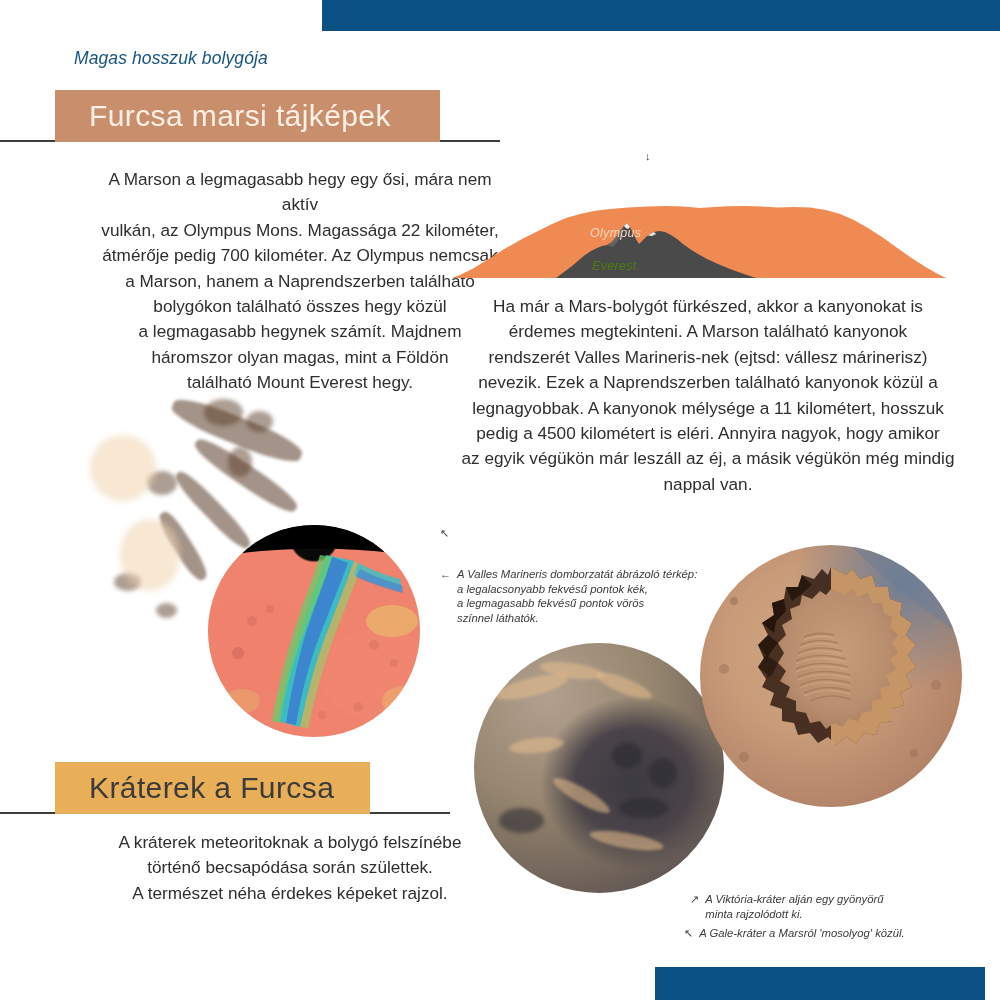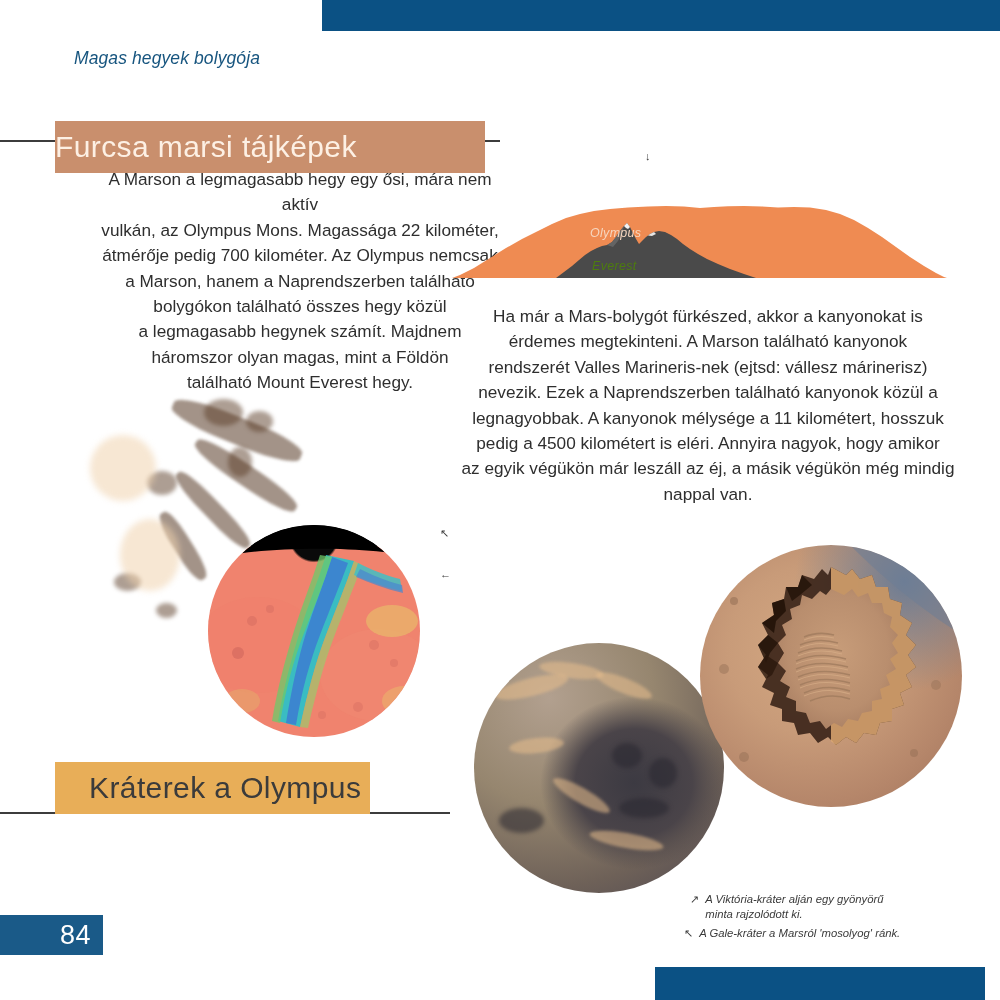--- a/index.html
+++ b/index.html
@@ -46,23 +46,23 @@
     align-items: center;
     box-sizing: border-box;
   }
   .banner-text {
     font-size: 30px;
     font-weight: 400;
     letter-spacing: .4px;
     white-space: nowrap;
   }
   #banner-landscapes {
-    left: 55px; top: 90px; width: 430px; height: 52px;
+    left: 55px; top: 90px; width: 385px; height: 52px;
     background: #c98f6d;
-    margin-top: 31px;
+    padding-left: 34px;
   }
   #banner-landscapes .banner-text { color: #fdf0e4; }
 
   #banner-craters {
     left: 55px; top: 762px; width: 315px; height: 52px;
     background: #e8ae58;
     padding-left: 34px;
   }
   #banner-craters .banner-text { color: #3b3b3b; }
 
@@ -97,21 +97,21 @@
   
   .body-text {
     position: absolute;
     font-size: 17.2px;
     line-height: 25.4px;
     color: #2e2e2e;
     white-space: pre-line;
     text-align: center;
   }
   #para-olympus  { left: 90px;  top: 167px; width: 420px; }
-  #para-canyons  { left: 453px; top: 304px; width: 510px; }
+  #para-canyons  { left: 453px; top: 294px; width: 510px; }
   #para-craters  { left: 90px;  top: 830px; width: 400px; }
 
   
   .caption {
     position: absolute;
     font-size: 11.3px;
     font-style: italic;
     line-height: 14.6px;
     color: #3a3a3a;
     display: flex;
@@ -227,49 +227,52 @@
   #victoria-svg svg { width: 100%; height: 100%; display: block; }
 </style>
 </head>
 <body>
 
 <div id="page">
 
   <div id="blue-top" class="blue-block"></div>
   <div id="blue-bottom" class="blue-block"></div>
 
-  <div id="running-head">Magas hegyek bolygója</div>
+  <div id="running-head">Magas hosszuk bolygója</div>
 
   <div id="rule-top" class="rule"></div>
   <div id="rule-bottom" class="rule"></div>
 
   <div id="banner-landscapes" class="banner">
     <span class="banner-text">Furcsa marsi tájképek</span>
   </div>
 
   <div id="banner-craters" class="banner">
-    <span class="banner-text">Kráterek a Olympus</span>
+    <span class="banner-text">Kráterek a Furcsa</span>
   </div>
 
   <div id="para-olympus" class="body-text">A Marson a legmagasabb hegy egy ősi, mára nem aktív
 vulkán, az Olympus Mons. Magassága 22 kilométer,
 átmérője pedig 700 kilométer. Az Olympus nemcsak
 a Marson, hanem a Naprendszerben található
 bolygókon található összes hegy közül
 a legmagasabb hegynek számít. Majdnem
 háromszor olyan magas, mint a Földön
 található Mount Everest hegy.</div>
   <div id="para-canyons" class="body-text">Ha már a Mars-bolygót fürkészed, akkor a kanyonokat is
 érdemes megtekinteni. A Marson található kanyonok
 rendszerét Valles Marineris-nek (ejtsd: vállesz márinerisz)
 nevezik. Ezek a Naprendszerben található kanyonok közül a
 legnagyobbak. A kanyonok mélysége a 11 kilométert, hosszuk
 pedig a 4500 kilométert is eléri. Annyira nagyok, hogy amikor
 az egyik végükön már leszáll az éj, a másik végükön még mindig
 nappal van.</div>
+  <div id="para-craters" class="body-text">A kráterek meteoritoknak a bolygó felszínébe
+történő becsapódása során születtek.
+A természet néha érdekes képeket rajzol.</div>
 
   <div id="cap-olympus" class="caption">
     <span class="arrow">↓</span>
   </div>
 
   <div id="diagram-olympus">
     <svg viewBox="0 0 495 82" preserveAspectRatio="none" aria-hidden="true">
 
       <path d="M0,82 L8,79 L22,72 L38,62 L54,52 L70,43 L86,35 L100,28 L114,22 L128,18 L142,15
                L158,13 L176,11.5 L196,10.5 L214,10 L232,10.6 L248,12 L262,11 L276,10.2 L292,10
@@ -351,20 +354,24 @@
       </svg>
     </div>
   </div>
 
   <div id="cap-vm-far" class="caption">
     <span class="arrow">↖</span>
   </div>
 
   <div id="cap-vm-map" class="caption">
     <span class="arrow">←</span>
+    <span class="ctext">A Valles Marineris domborzatát ábrázoló térkép:
+a legalacsonyabb fekvésű pontok kék,
+a legmagasabb fekvésű pontok vörös
+színnel láthatók.</span>
   </div>
 
   <div id="photo-gale" class="photo circle">
     <div class="g-ridge" style="left:8%; top:14%; width:30%; height:7%; transform:rotate(-14deg);"></div>
     <div class="g-ridge" style="left:26%; top:8%; width:26%; height:6%; transform:rotate(8deg);"></div>
     <div class="g-ridge" style="left:48%; top:14%; width:24%; height:6%; transform:rotate(22deg);"></div>
     <div class="g-ridge" style="left:14%; top:38%; width:22%; height:6%; transform:rotate(-6deg);"></div>
     <div class="g-ridge" style="left:30%; top:58%; width:26%; height:6%; transform:rotate(30deg);"></div>
     <div class="g-ridge" style="left:46%; top:76%; width:30%; height:6%; transform:rotate(10deg);"></div>
     <div class="g-dark" style="left:55%; top:40%; width:12%; height:10%;"></div>
@@ -450,20 +457,17 @@
   </div>
 
   <div id="cap-victoria" class="caption">
     <span class="arrow">↗</span>
     <span class="ctext">A Viktória-kráter alján egy gyönyörű
 minta rajzolódott ki.</span>
   </div>
 
   <div id="cap-gale" class="caption">
     <span class="arrow">↖</span>
-    <span class="ctext">A Gale-kráter a Marsról 'mosolyog' ránk.</span>
-  </div>
-
-  <div id="page-number-block">
-    <span class="num">84</span>
-  </div>
+    <span class="ctext">A Gale-kráter a Marsról 'mosolyog' közül.</span>
+  </div>
+
 
 </div>
 
 </body></html>

